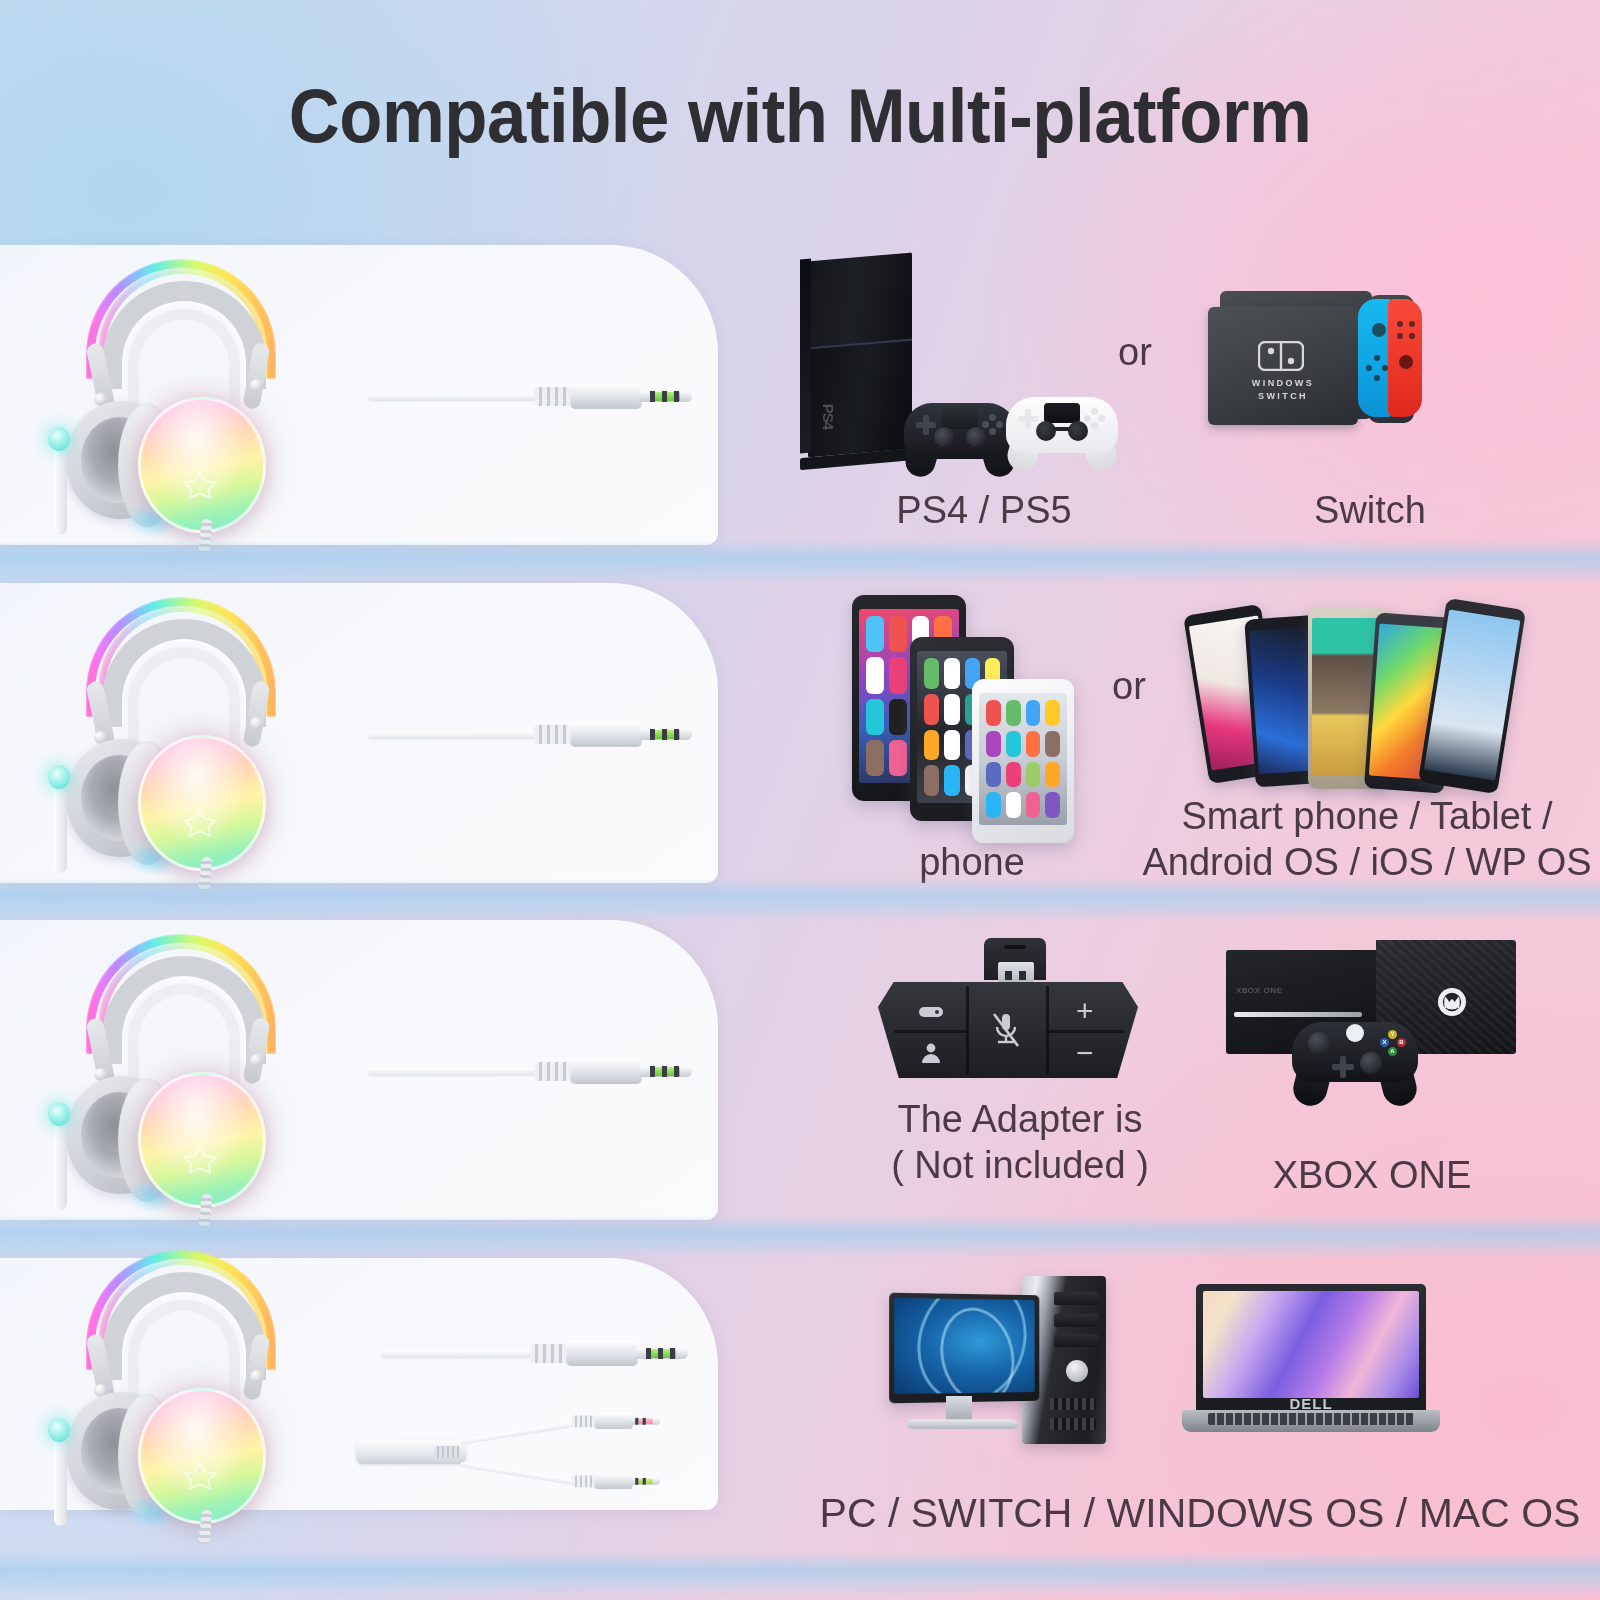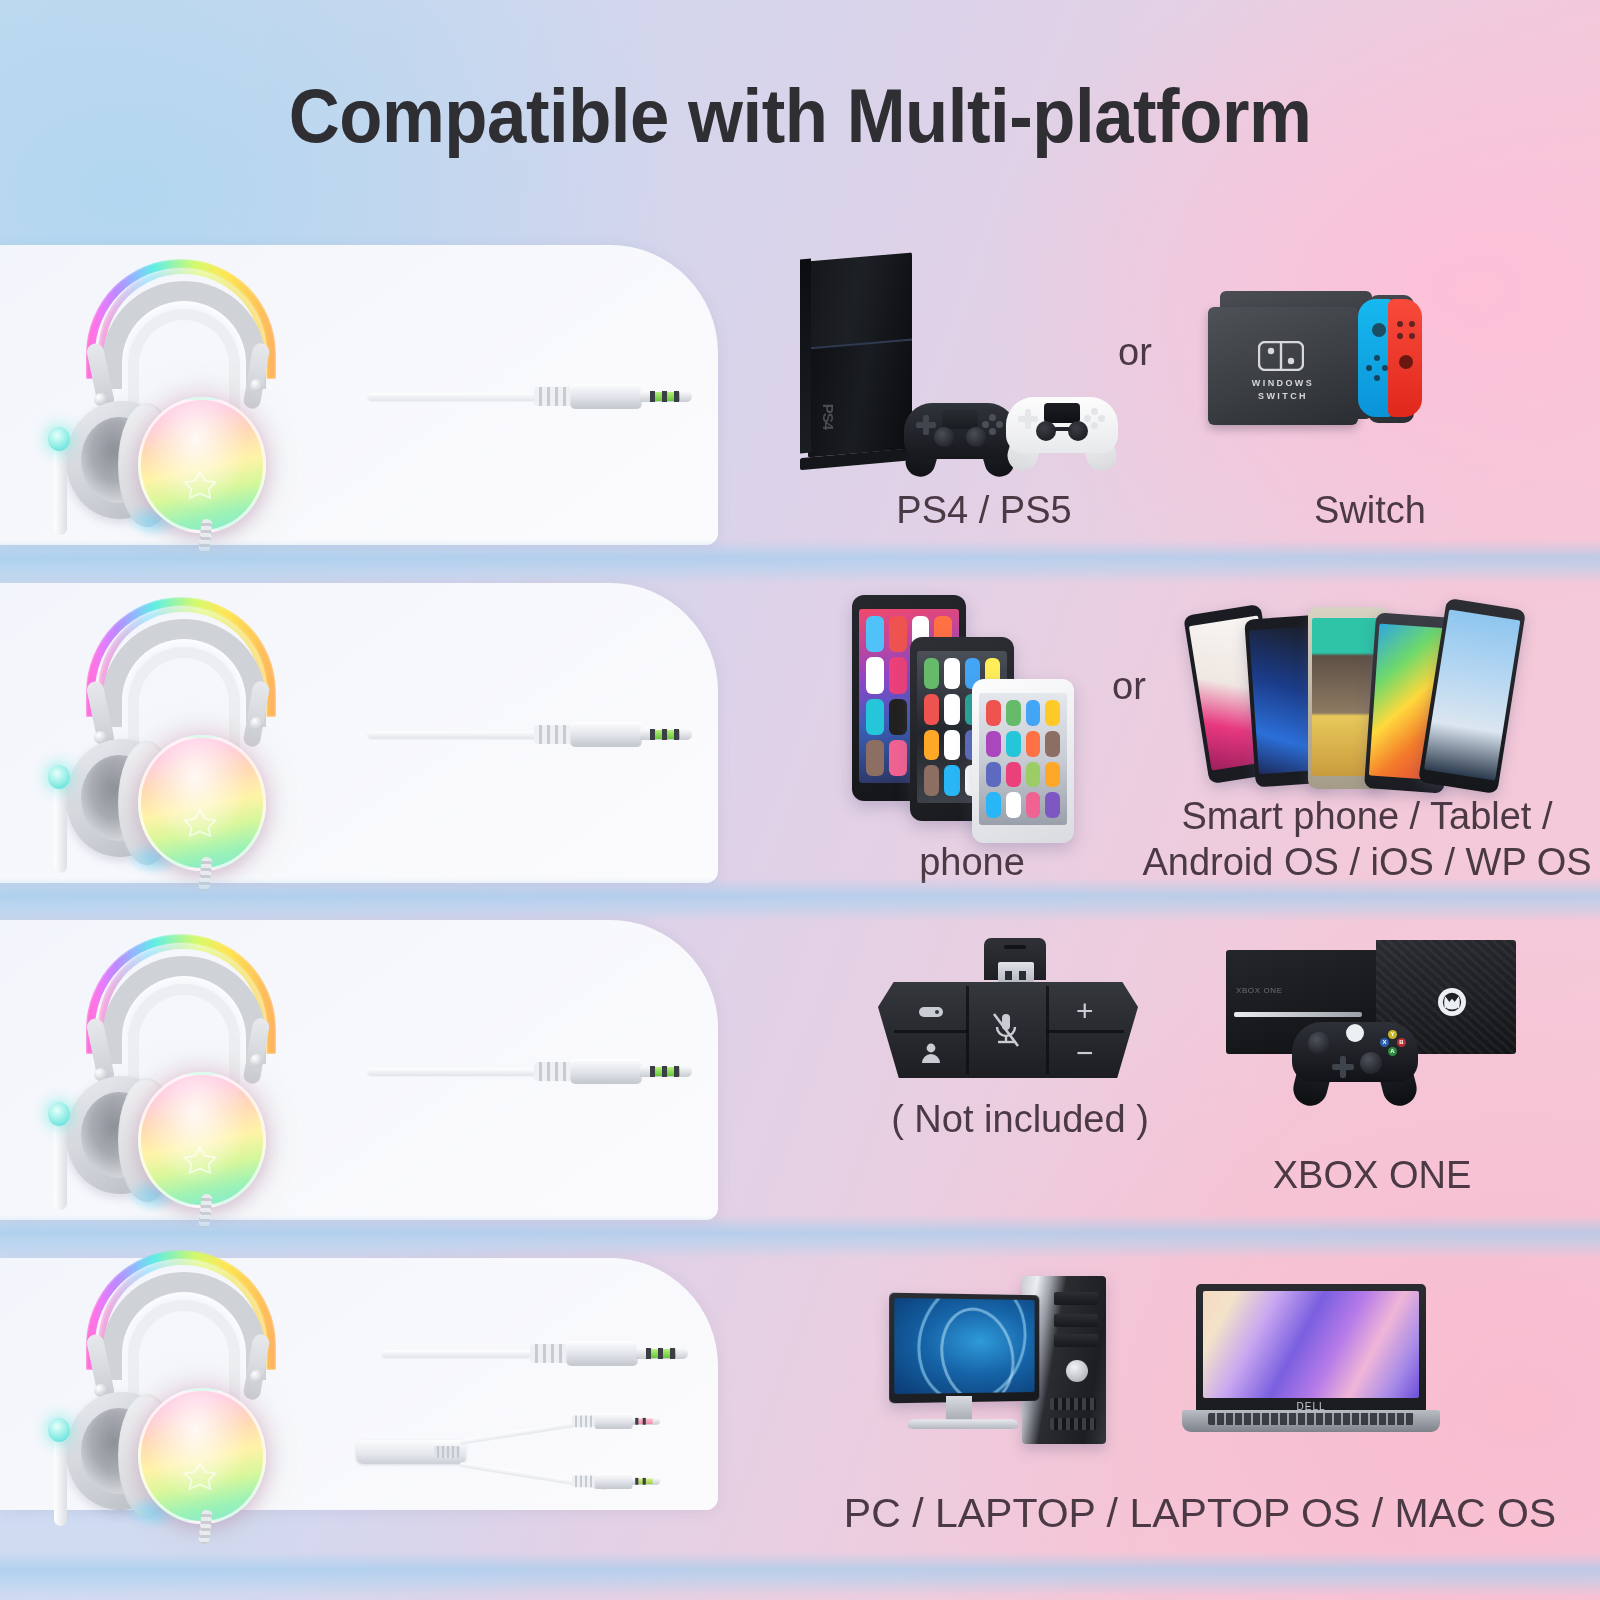--- a/index.html
+++ b/index.html
@@ -418,21 +418,21 @@
   .laptop .lid {
     position:absolute; left:14px; top:0; width:230px; height:130px;
     background:linear-gradient(180deg,#2a2c31,#1a1c20);
     border-radius:5px 5px 0 0; padding:6px;
   }
   .laptop .lscr {
     position:absolute; left:7px; top:7px; right:7px; bottom:16px; border-radius:2px; overflow:hidden;
     background:linear-gradient(118deg,#f6d9c2 0%,#f3e3c8 12%,#c9a7f0 28%,#7a5fe0 45%,#b57ae8 60%,#f0b6d8 74%,#a98ce8 88%,#6b4fd8 100%);
   }
   .laptop .dell { position:absolute; left:50%; transform:translateX(-50%); bottom:2px;
-    font-size:10px; color:#c7cad0; letter-spacing:1px; font-weight:normal; }
+    font-size:15px; color:#c7cad0; letter-spacing:1px; font-weight:bold; }
   .laptop .base {
     position:absolute; left:0; top:126px; width:258px; height:22px;
     background:linear-gradient(180deg,#b9bdc4,#7e838b); border-radius:3px 3px 9px 9px;
   }
   .laptop .kb { position:absolute; left:26px; top:129px; width:206px; height:12px;
     background:repeating-linear-gradient(90deg,#31343a 0 7px,#9ba0a8 7px 9px);
     border-radius:2px; opacity:.92; }
 </style>
 </head>
 <body>
@@ -760,20 +760,21 @@
           <rect x="10" y="2" width="8" height="16" rx="4" fill="#c9ccd2"></rect>
           <path d="M5 15 a9 9 0 0 0 18 0" fill="none" stroke="#c9ccd2" stroke-width="2.4"></path>
           <path d="M14 24 v6" stroke="#c9ccd2" stroke-width="2.4"></path>
           <path d="M6 30 h16" stroke="#c9ccd2" stroke-width="2.4"></path>
           <path d="M2 2 L26 34" stroke="#c9ccd2" stroke-width="2.6"></path>
         </svg>
         <div class="ico" style="left:198px;top:58px;font-size:30px;line-height:30px;">+</div>
         <div class="ico" style="left:198px;top:100px;font-size:30px;line-height:30px;">−</div>
       </div>
       <div class="caption" style="left:0;top:158px;width:380px;">
+        <div>The Adapter is</div>
         <div>( Not included )</div>
       </div>
     </div>
 
     <div class="devcell" style="left:1192px;top:20px;width:360px;height:280px;">
       <div class="xbone" style="left:34px;top:0;">
         <div class="left">
           <div class="brand">XBOX ONE</div>
           <div class="slot"></div>
         </div>
@@ -894,17 +895,17 @@
       <div class="laptop">
         <div class="lid">
           <div class="lscr"></div>
           <div class="dell">DELL</div>
         </div>
         <div class="base"></div>
         <div class="kb"></div>
       </div>
     </div>
 
-    <div class="caption" style="left:800px;top:230px;width:800px;font-size:41px;">PC / LAPTOP / LAPTOP OS / MAC OS</div>
+    <div class="caption" style="left:800px;top:230px;width:800px;font-size:41px;">PC / SWITCH / WINDOWS OS / MAC OS</div>
   </div>
   <div class="divider d4"></div>
 
 </div>
 
 </body></html>

